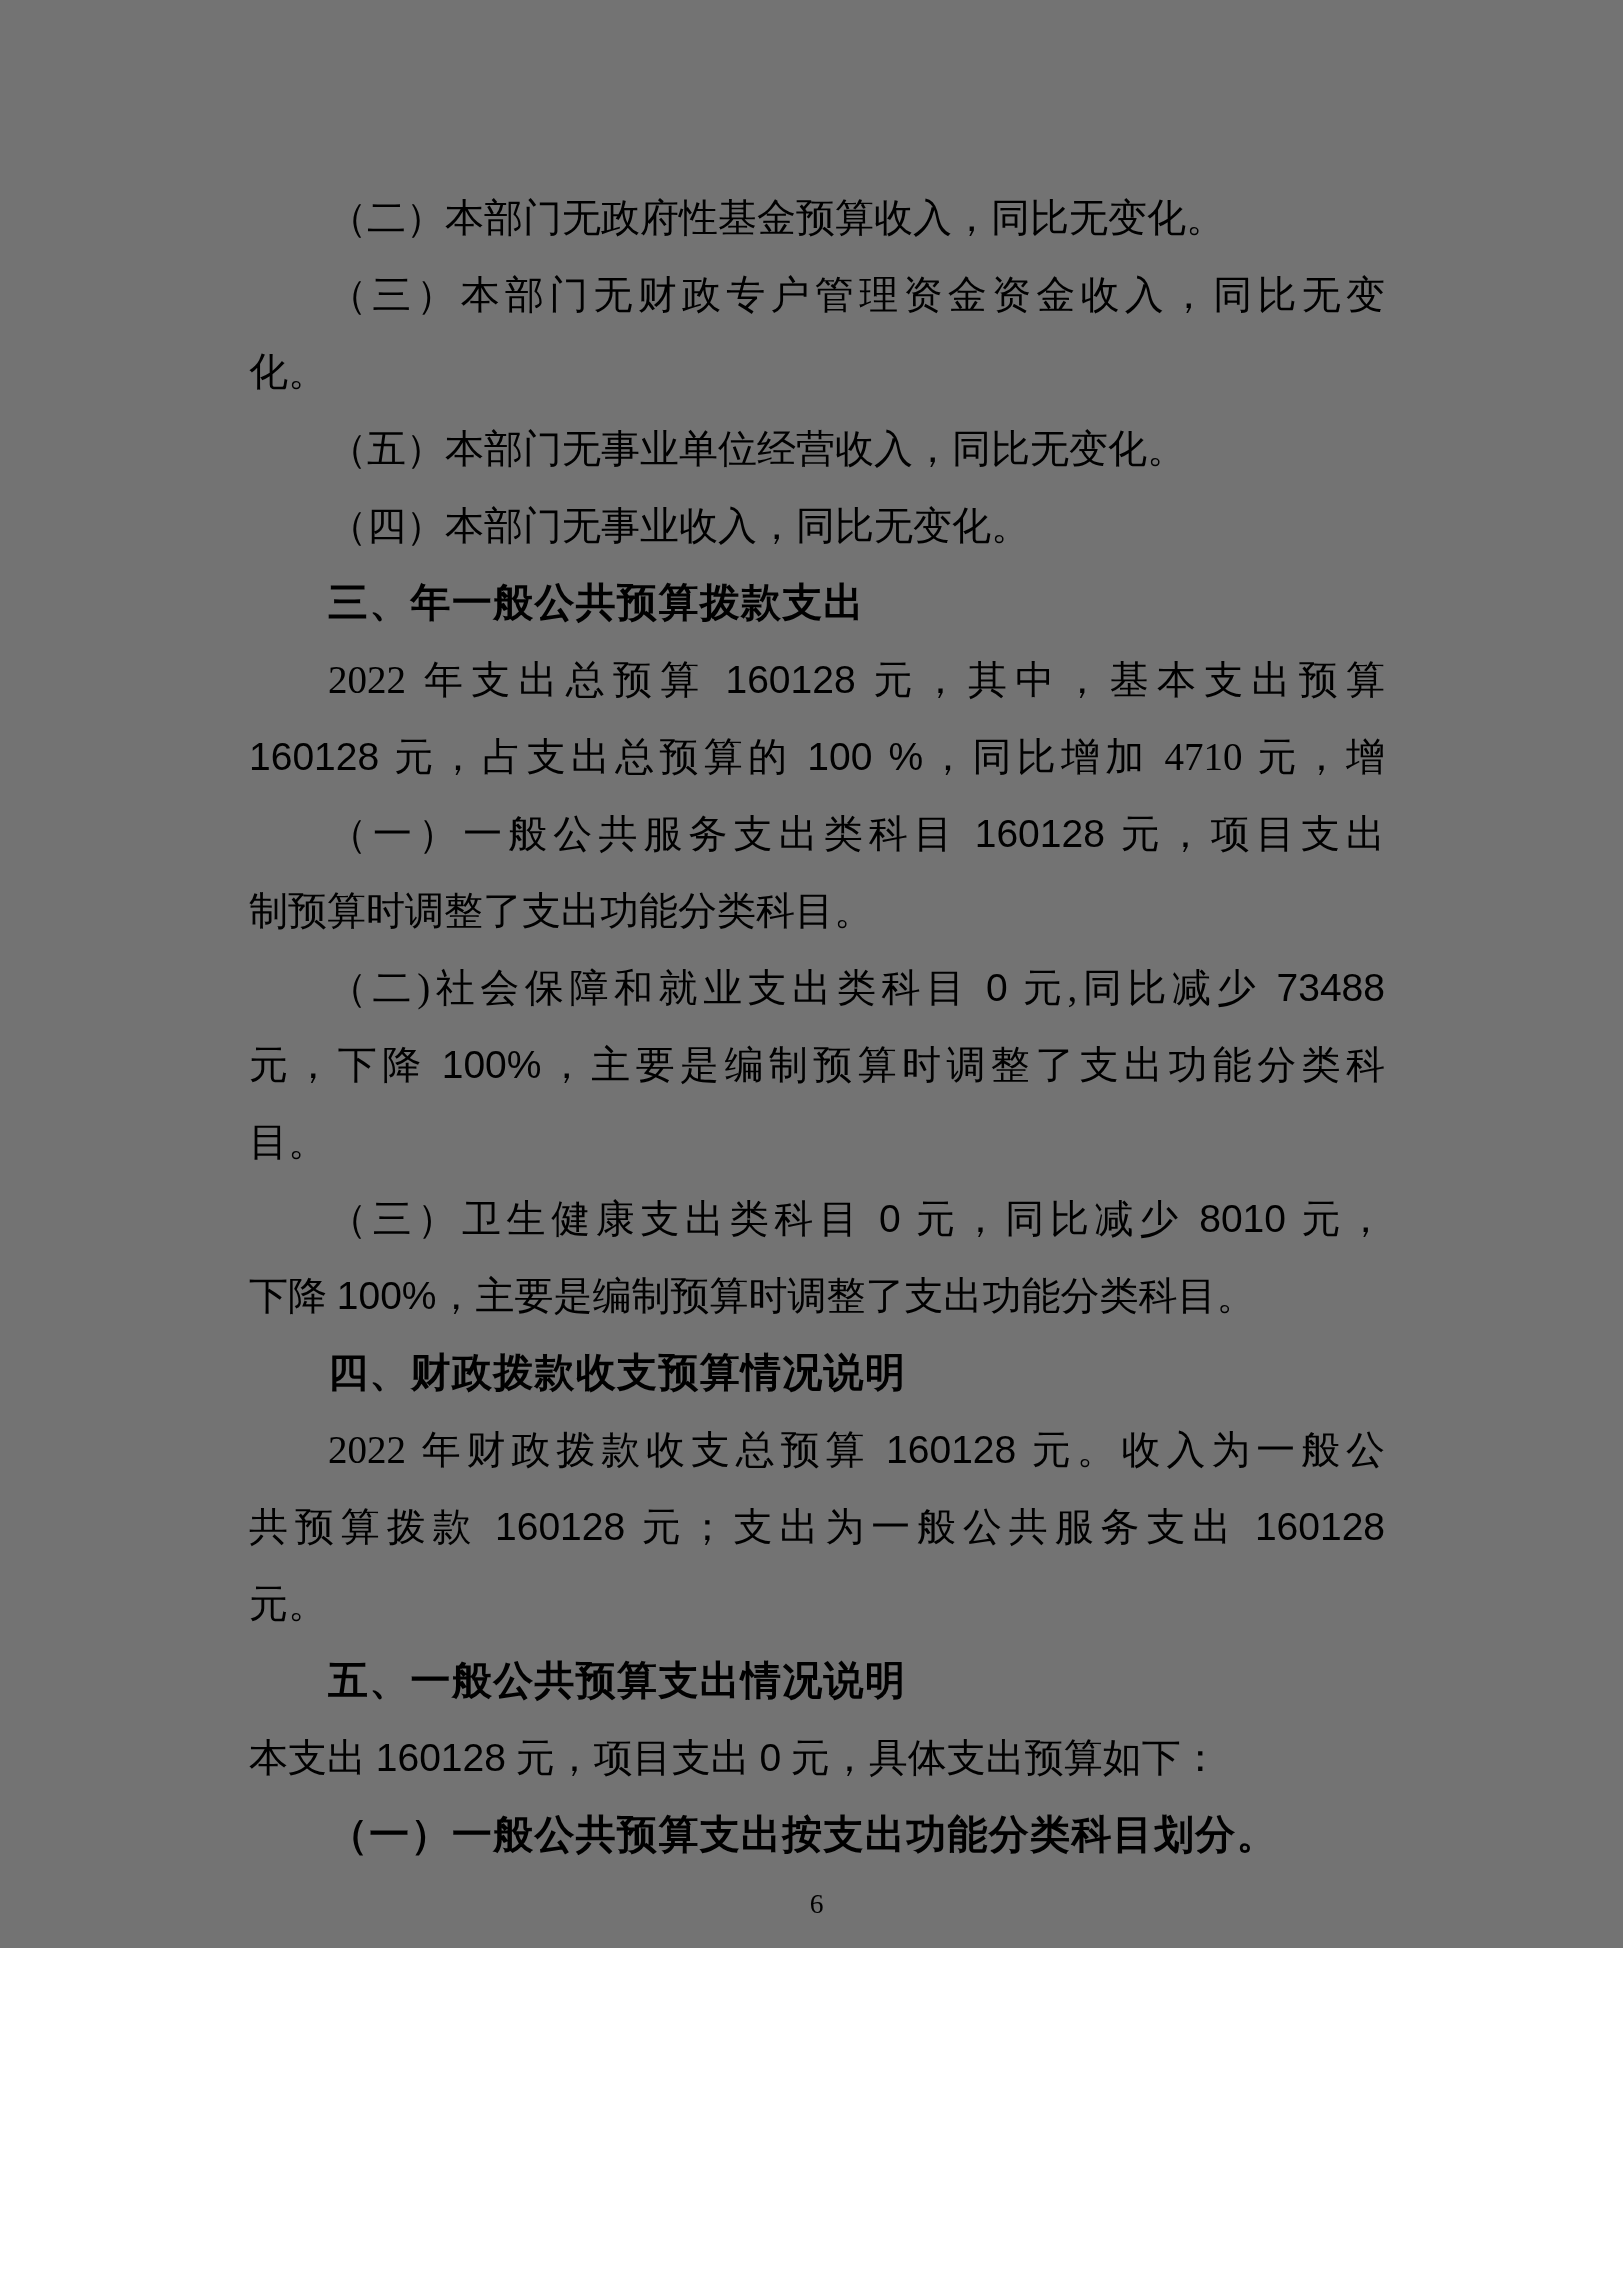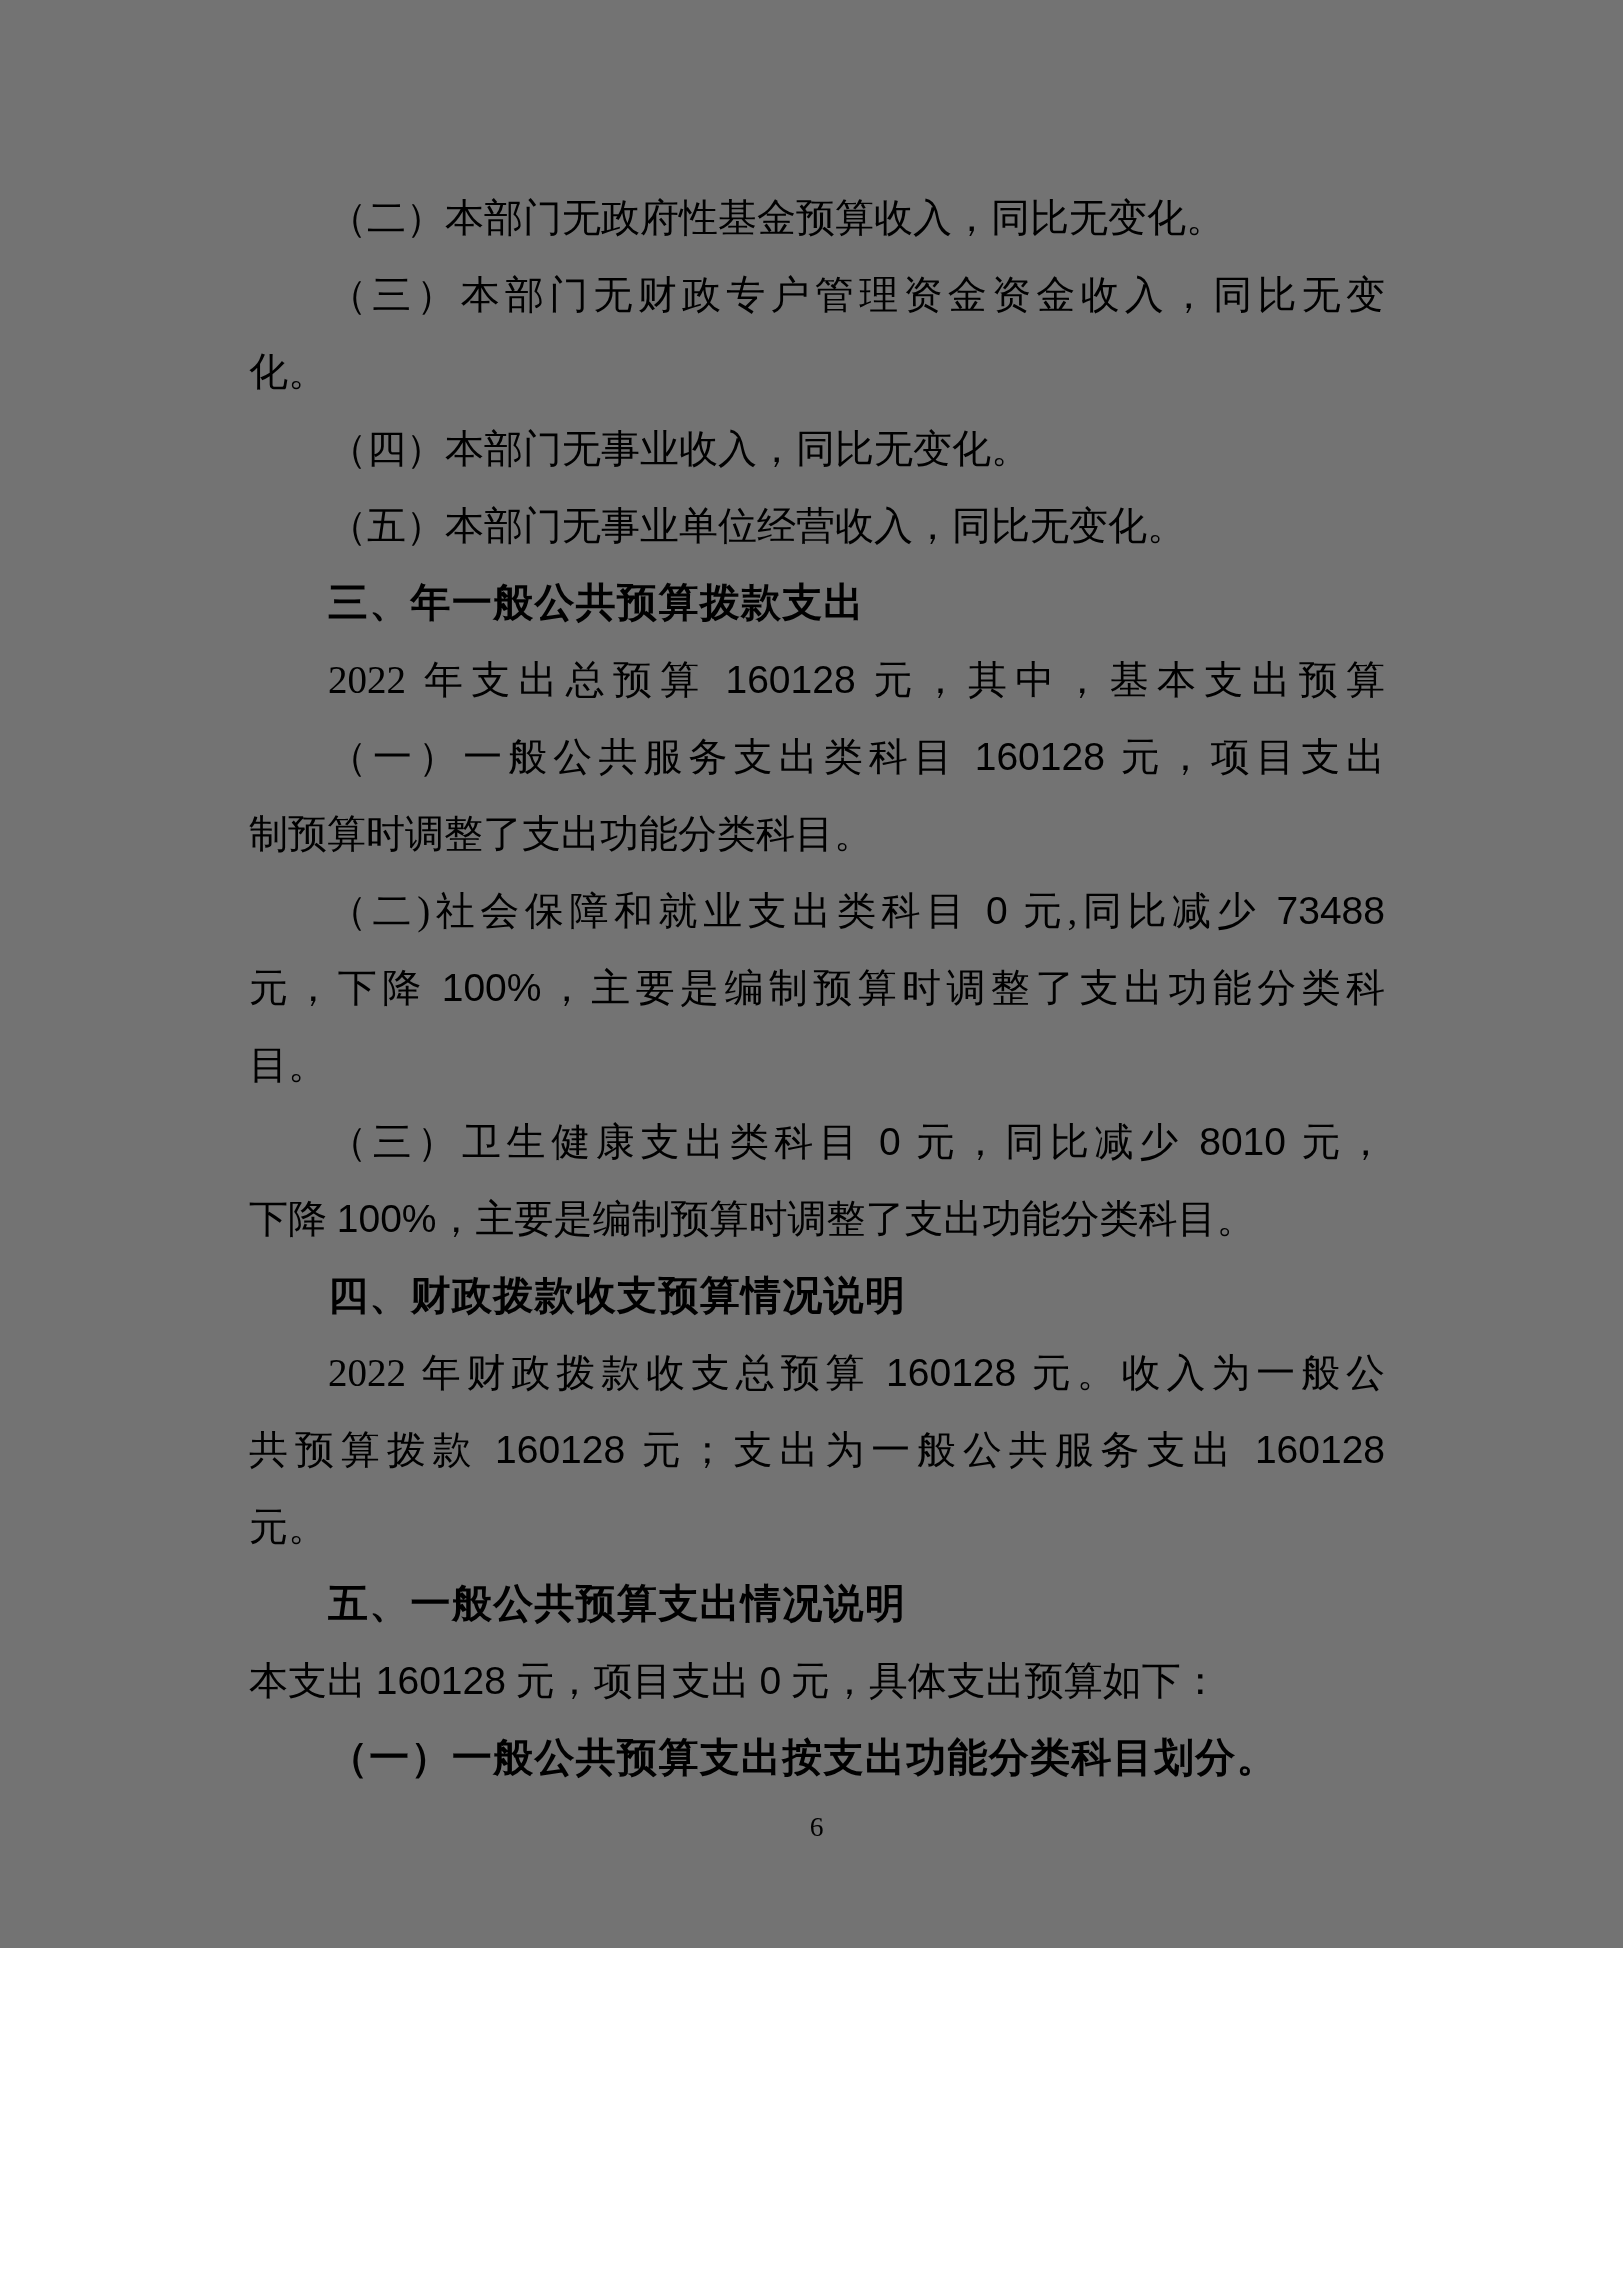--- a/index.html
+++ b/index.html
@@ -53,24 +53,25 @@
   }
 </style>
 </head>
 <body>
 
 <div class="page">
   <div class="text-column">
       <div class="line indent"><span>（二）本部门无政府性基金预算收入，同比无变化。</span></div>
       <div class="line indent justify"><span>（三）本部门无财政专户管理资金资金收入，同比无变</span></div>
       <div class="line"><span>化。</span></div>
+      <div class="line indent"><span>（五）本部门无事业单位经营收入，同比无变化。</span></div>
       <div class="line indent"><span>（四）本部门无事业收入，同比无变化。</span></div>
-      <div class="line indent"><span>（五）本部门无事业单位经营收入，同比无变化。</span></div>
       <div class="line bold indent"><span>三、年一般公共预算拨款支出</span></div>
       <div class="line indent justify"><span>2022 年支出总预算 </span><span class="num">160128</span><span> 元，其中，基本支出预算</span></div>
+      <div class="line justify"><span class="num">160128</span><span> 元，占支出总预算的 </span><span class="num">100 %</span><span>，同比增加 4710 元，增</span></div>
       <div class="line indent justify"><span>（一）一般公共服务支出类科目 </span><span class="num">160128</span><span> 元，项目支出</span></div>
       <div class="line"><span>制预算时调整了支出功能分类科目。</span></div>
       <div class="line indent justify"><span>（二)社会保障和就业支出类科目 </span><span class="num">0</span><span> 元,同比减少 </span><span class="num">73488</span></div>
       <div class="line justify"><span>元，下降 </span><span class="num">100%</span><span>，主要是编制预算时调整了支出功能分类科</span></div>
       <div class="line"><span>目。</span></div>
       <div class="line indent justify"><span>（三）卫生健康支出类科目 </span><span class="num">0</span><span> 元，同比减少 </span><span class="num">8010</span><span> 元，</span></div>
       <div class="line"><span>下降 </span><span class="num">100%</span><span>，主要是编制预算时调整了支出功能分类科目。</span></div>
       <div class="line bold indent"><span>四、财政拨款收支预算情况说明</span></div>
       <div class="line indent justify"><span>2022 年财政拨款收支总预算 </span><span class="num">160128</span><span> 元。收入为一般公</span></div>
       <div class="line justify"><span>共预算拨款 </span><span class="num">160128</span><span> 元；支出为一般公共服务支出 </span><span class="num">160128</span></div>

